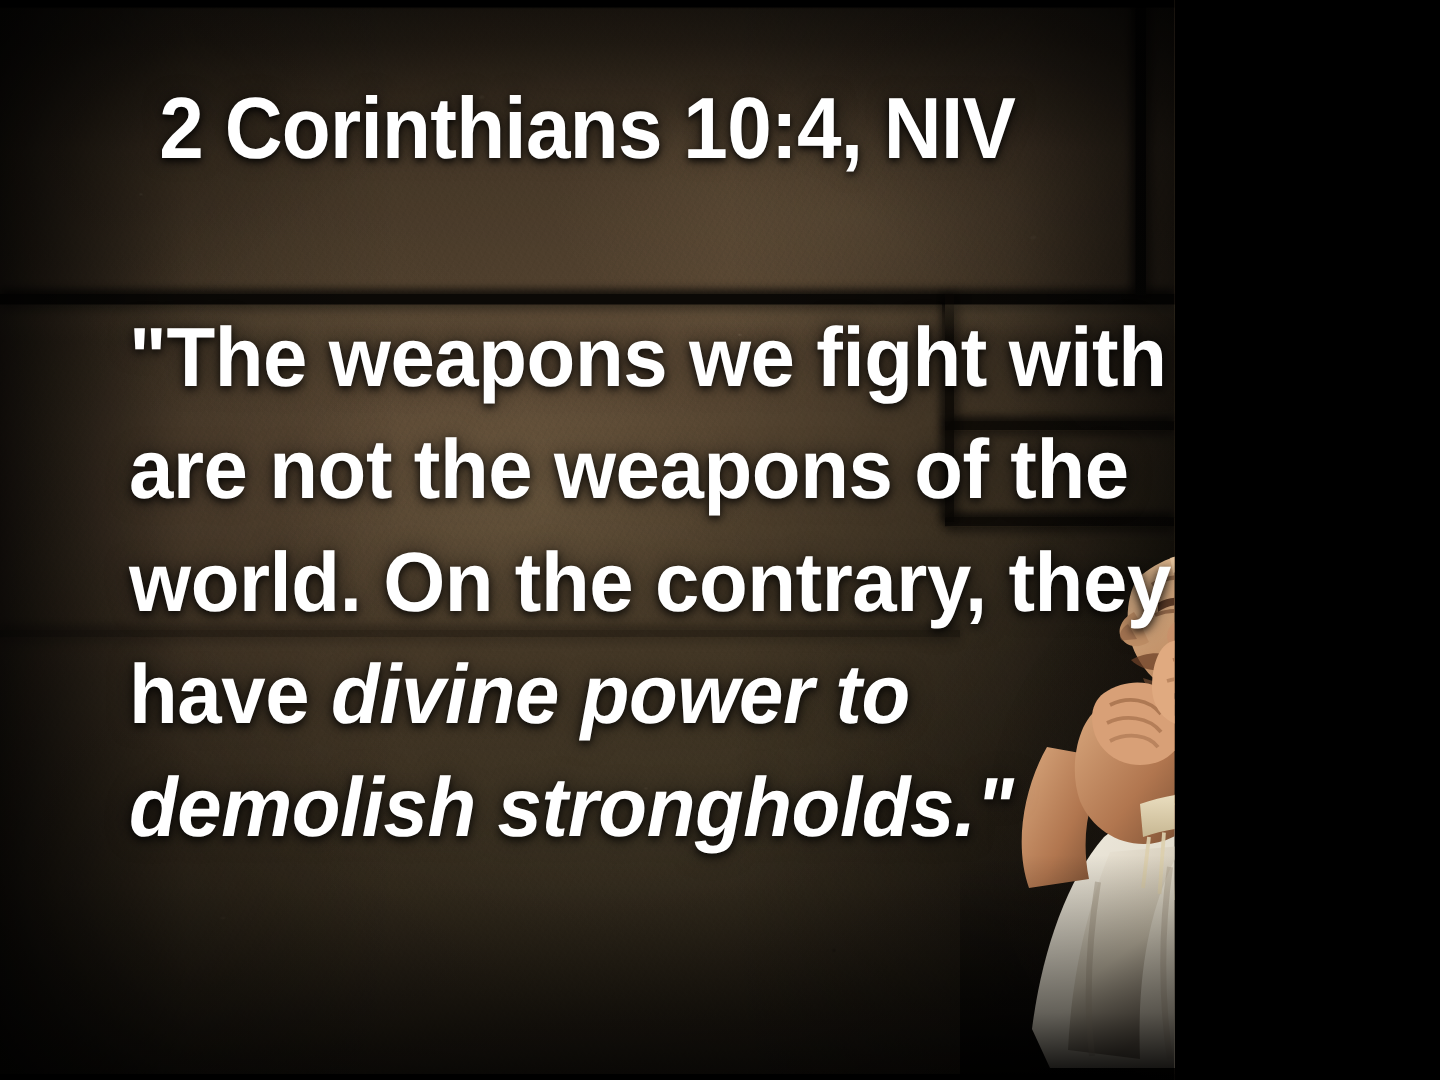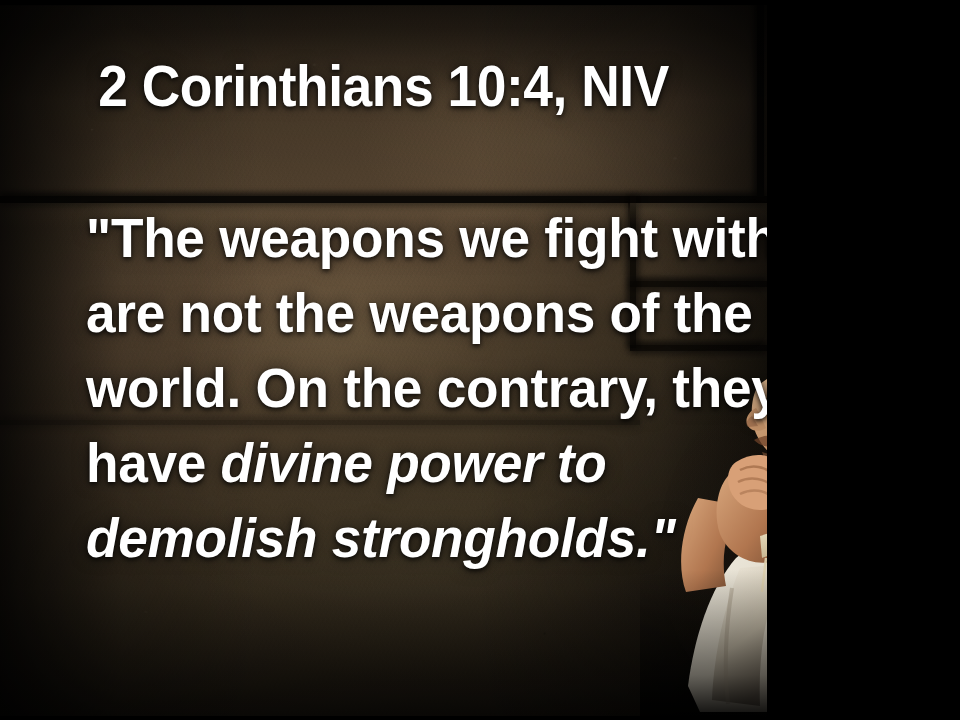--- a/index.html
+++ b/index.html
@@ -8,20 +8,21 @@
     background: #000;
   }
   #slide {
     position: relative;
     width: 767px;
     height: 720px;
     overflow: hidden;
     background: #120e0a;
     font-family: "Liberation Sans", sans-serif;
     user-select: none;
+    padding-left: 16px;
   }
 
   
   .wall {
     position: absolute;
     inset: 0;
     background-color: #4b3d2a;
     background-image:
       
       radial-gradient(ellipse 3px 2px at 12% 18%, rgba(255,240,210,.12), transparent 60%),

